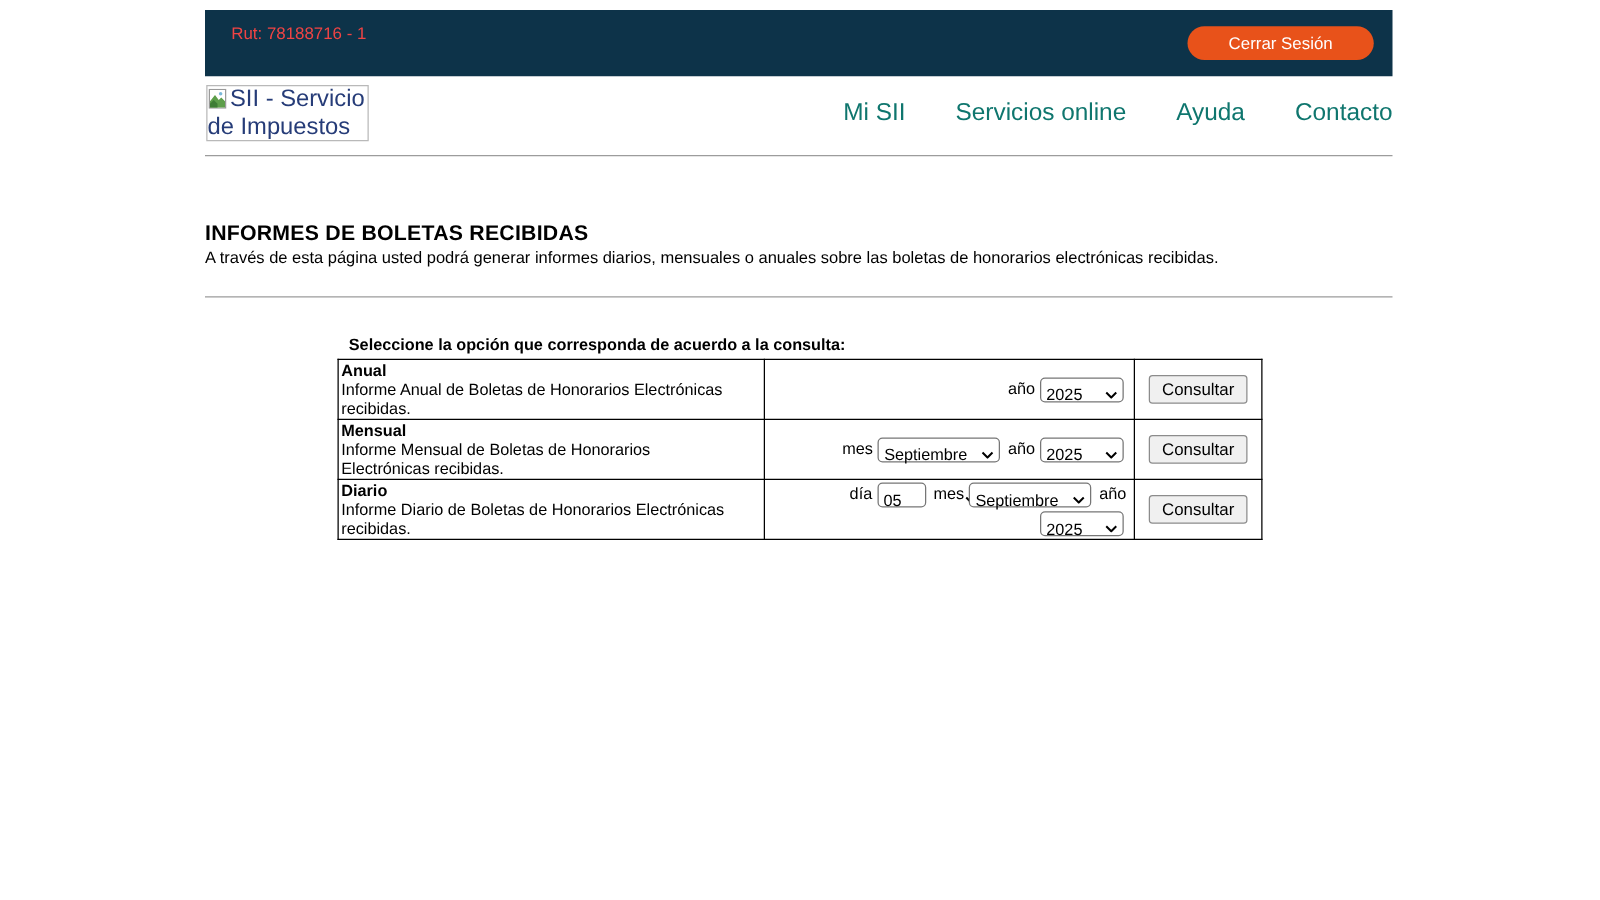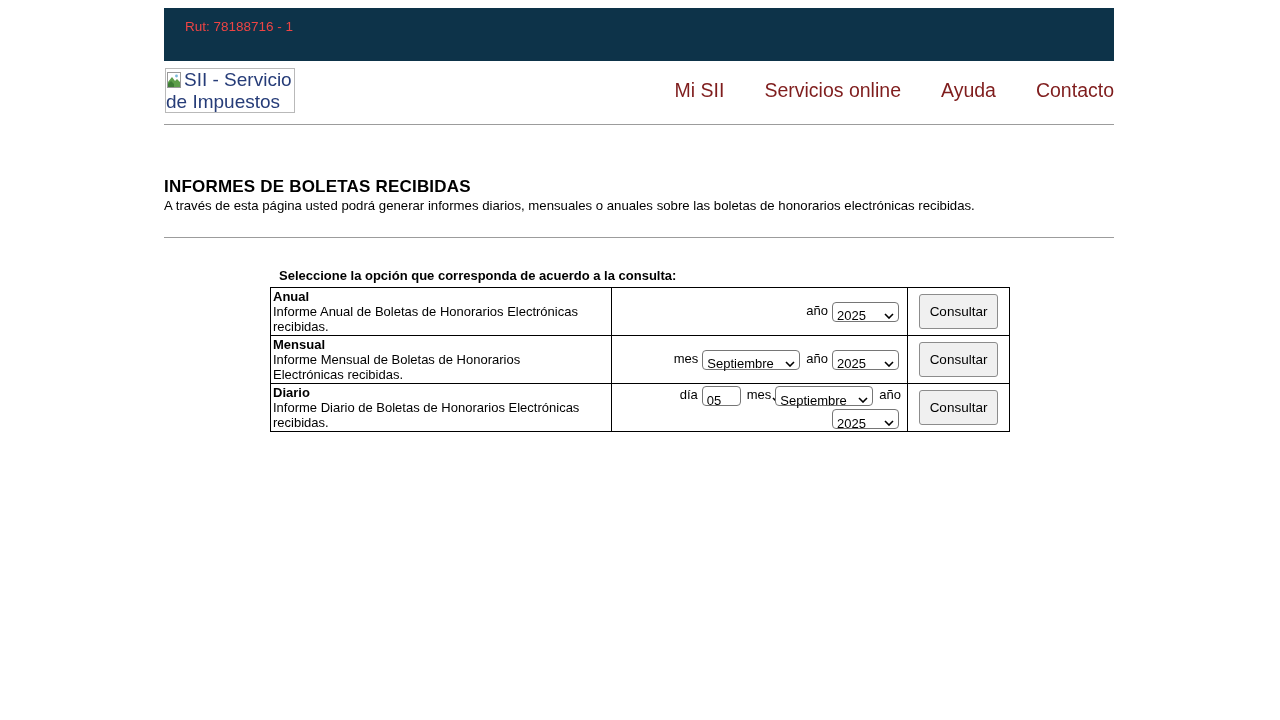--- a/index.html
+++ b/index.html
@@ -46,21 +46,21 @@
     vertical-align: -2px; margin-right: 1px;
   }
 
   
   .main-nav {
     position: absolute; left: 164px; top: 79px; width: 950px;
     display: flex; justify-content: flex-end; gap: 40px;
     font-size: 19.5px;
   }
   .main-nav a {
-    color: #7f1d1d; text-decoration: none; cursor: pointer;
+    color: #0f766e; text-decoration: none; cursor: pointer;
   }
 
   .divider {
     position: absolute; left: 164px; width: 950px; height: 0;
     border-top: 1px solid #9c9c9c;
   }
   .divider-header { top: 124px; }
   .divider-content { top: 237px; }
 
   
@@ -109,33 +109,34 @@
     padding: 8px 4px 0 4px; margin-right: 6px;
     vertical-align: middle; cursor: pointer;
   }
   .sel svg { flex: none; margin-left: 4px; }
   .sel-year { width: 67px; }
   .sel-month { width: 98px; }
   .sel-day { width: 39px; gap: 47px; }
   .sel-line2 { margin-top: 3px; }
 
   .consultar-btn {
-    width: 79px; height: 35px;
+    width: 79px; height: 23px;
     background: #f0f0f0;
     border: 1px solid #8c8c8c; border-radius: 3px;
     font-family: "Liberation Sans", sans-serif;
     font-size: 13.5px; color: #000;
     cursor: pointer;
   }
 </style>
 </head>
 <body>
 
 <div class="topbar">
   <span class="rut-text">Rut: 78188716 - 1</span>
+  <button class="logout-btn">Cerrar Sesión</button>
 </div>
 
 <a class="logo-link">
   <span class="broken-img">
     <svg width="17" height="16" viewBox="0 0 17 16">
       <rect x="1.5" y="0.5" width="13" height="15" fill="#ffffff" stroke="#9a9a9a"></rect>
       <path d="M2 10 L6 5 L9 9 L11 7 L14 10 L14 15 L2 15 Z" fill="#5d9e4a"></path>
       <path d="M2 12 L5 9 L8 12 L8 15 L2 15 Z" fill="#3e7d35"></path>
       <circle cx="10.5" cy="4" r="1.4" fill="#7ab8d9"></circle>
     </svg>

